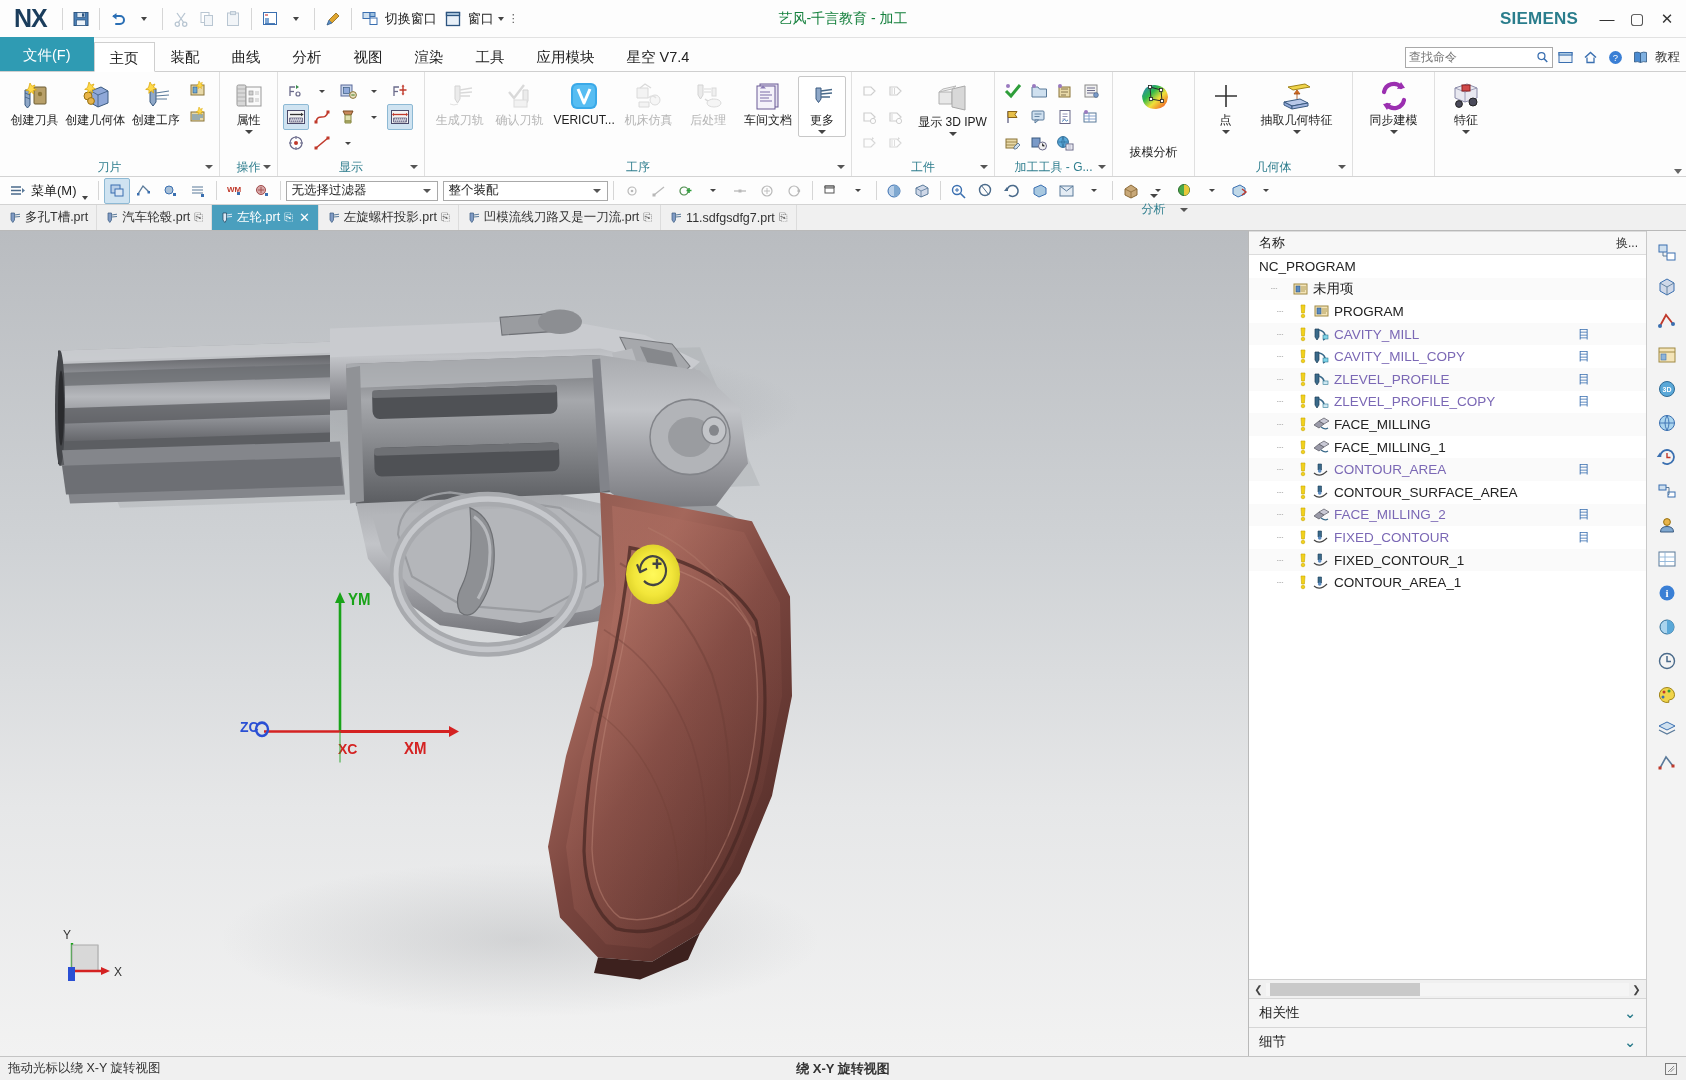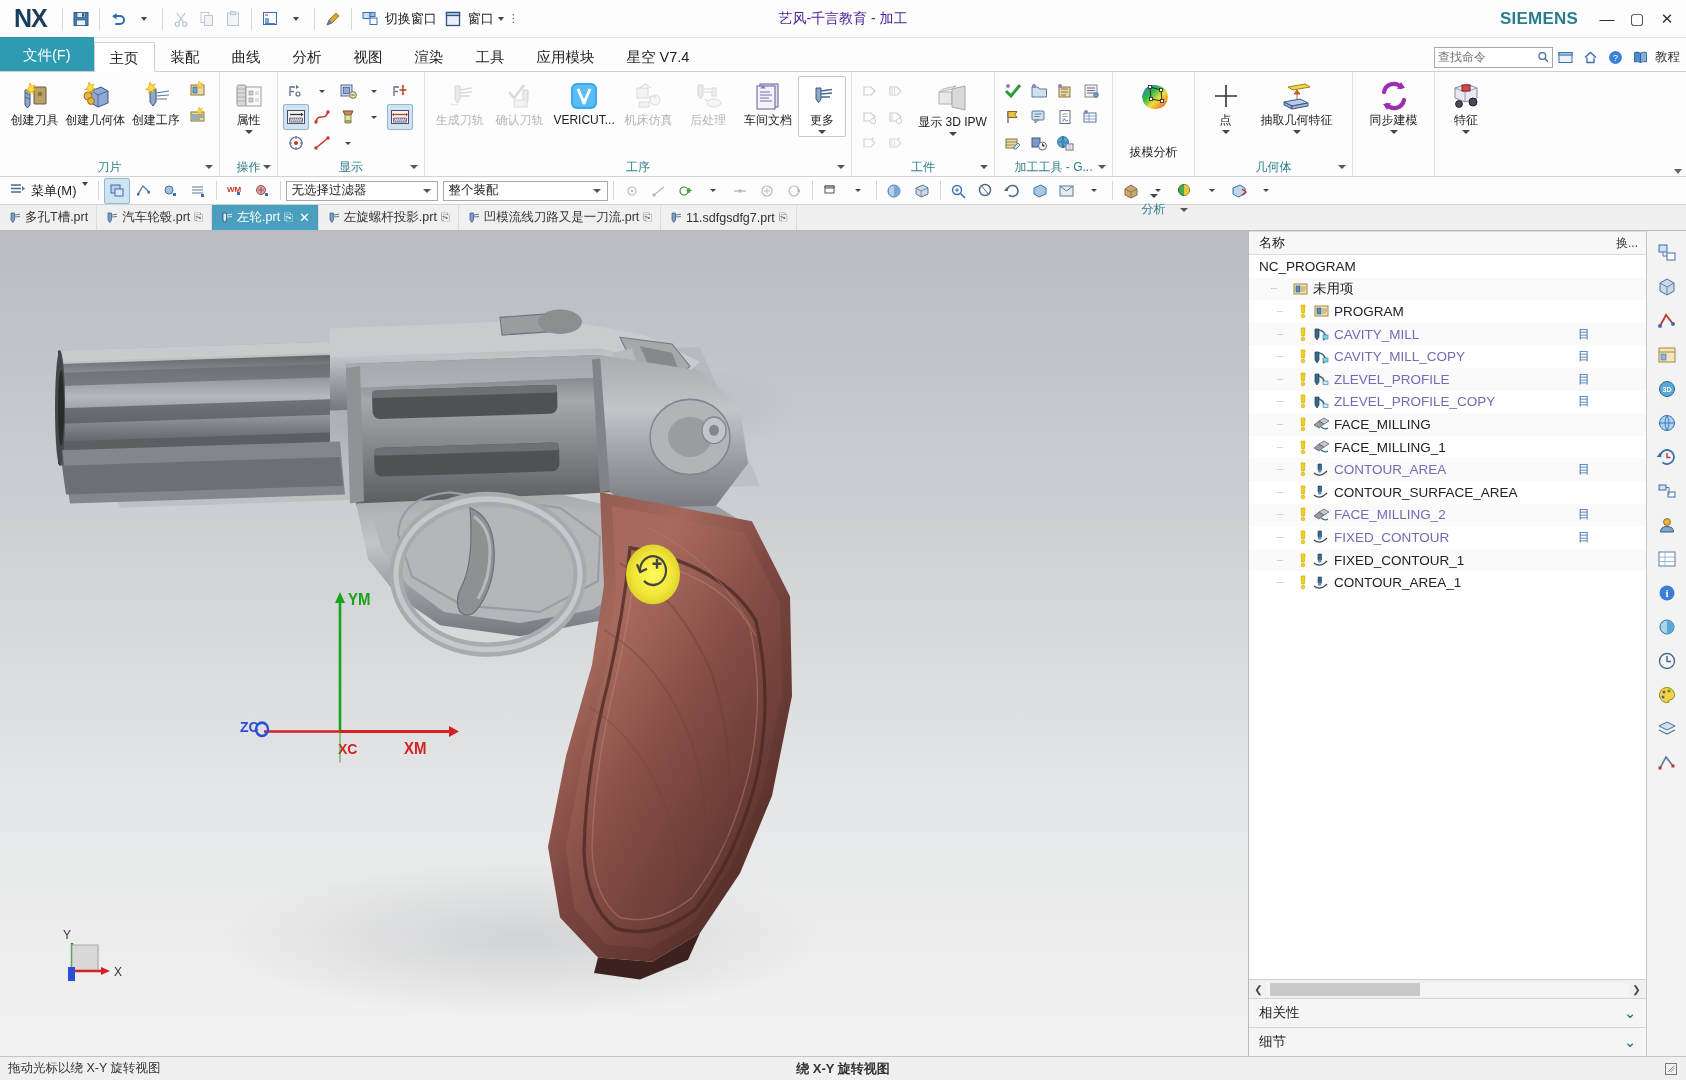--- a/index.html
+++ b/index.html
@@ -17,36 +17,36 @@
   .nx-logo { font-size:25px; font-weight:bold; color:#1b3d5c; letter-spacing:-1px;
      padding:0 10px 0 10px; font-family:"Liberation Sans",sans-serif; }
   .qsep { width:1px; height:22px; background:#d6d6d6; margin:0 5px; }
   .qbtn { width:26px; height:26px; display:flex; align-items:center; justify-content:center;
      border-radius:2px; cursor:default; }
   .qbtn svg { display:block; }
   .caret { width:0;height:0;border-left:3.5px solid transparent;border-right:3.5px solid transparent;
      border-top:4px solid #444; margin-left:1px;}
   .qlabel { font-size:13px; color:#222; margin:0 3px 0 2px; }
   .qgroup { display:flex; align-items:center; }
-  .title-center { position:absolute; left:0; right:0; text-align:center; font-size:14px; color:#4c1d95;
+  .title-center { position:absolute; left:0; right:0; text-align:center; font-size:14px; color:#15803d;
      pointer-events:none; }
   .siemens { color:#2a7d8c; font-size:17px; font-weight:bold; font-family:"Liberation Sans",sans-serif;
      margin-left:auto; letter-spacing:.2px; }
   .wbtns { display:flex; align-items:center; margin-left:14px; }
   .wbtn { width:30px;height:26px; display:flex;align-items:center;justify-content:center; font-size:15px; color:#333;}
 
   
   .tabbar { height:34px; background:#fdfdfd; display:flex; align-items:flex-end; position:relative;
     border-bottom:1px solid #cfcfcf; flex:0 0 34px; }
   .tab { padding:0 15px; height:30px; line-height:30px; font-size:14.5px; color:#222; cursor:default;
      border:1px solid transparent; border-bottom:none; }
   .tab.file { background:#2f9bb3; color:#fff; height:34px; line-height:34px; padding:0 22px; font-size:14.5px;text-align:right;}
   .tab.active { background:#fff; border-color:#cfcfcf; border-bottom:1px solid #fff; position:relative; top:1px; z-index:2;}
   .searchwrap { margin-left:auto; display:flex; align-items:center; padding-right:6px; padding-bottom:3px;}
-  .searchbox { width:119px; height:21px; border:1px solid #a9a9a9; background:#fff; display:flex;
+  .searchbox { width:148px; height:21px; border:1px solid #a9a9a9; background:#fff; display:flex;
      align-items:center; padding:0 3px; }
   .searchbox input { border:none; outline:none; width:100%; font-size:12px; color:#555;
      font-family:"Liberation Sans",sans-serif; background:transparent;}
   .tb-ico { width:25px; height:22px; display:flex; align-items:center; justify-content:center; }
   .help-label{ font-size:12.5px; color:#333; margin-left:2px; }
 
   
   .ribbon { height:105px; background:#fdfdfd; display:flex; align-items:stretch;
      border-bottom:1px solid #d3d3d3; flex:0 0 105px; position:relative; }
   .rgroup { display:flex; flex-direction:column; border-right:1px solid #e0e0e0; position:relative; }
@@ -69,21 +69,21 @@
   .sbtn.sel{ background:#cfe3f1; border-color:#8db9d4;}
   .minic{ width:0;height:0;border-left:3px solid transparent;border-right:3px solid transparent;
      border-top:3.5px solid #444;}
   .ribbon-collapse{ position:absolute; right:4px; bottom:2px; width:0;height:0;
      border-left:4px solid transparent;border-right:4px solid transparent;border-top:5px solid #666;}
 
   
   .selbar{ height:28px; background:#fdfdfd; border-bottom:1px solid #d3d3d3; display:flex;
      align-items:center; padding:0 4px; gap:1px; flex:0 0 28px;}
   .selbar .sep{ width:1px;height:19px;background:#d6d6d6; margin:0 4px;}
-  .menu-btn{ display:flex; align-items:flex-start; gap:4px; padding:2px 5px; font-size:13px;}
+  .menu-btn{ display:flex; align-items:flex-end; gap:4px; padding:2px 5px; font-size:13px;}
   .dd{ height:20px; border:1px solid #a9a9a9; background:#fff; display:flex; align-items:center;
      padding:0 2px 0 5px; font-size:12.5px; color:#222;}
   .dd .ddc{ margin-left:auto; width:0;height:0;border-left:4px solid transparent;
      border-right:4px solid transparent;border-top:4px solid #555; margin-right:4px;}
 
   
   .filetabs{ height:26px; background:#f0f0f0; display:flex; align-items:stretch;
      border-bottom:1px solid #b9b9b9; flex:0 0 26px; }
   .ftab{ display:flex; align-items:center; gap:4px; padding:0 8px; font-size:12.5px; color:#333;
      border-right:1px solid #dcdcdc; cursor:default; white-space:nowrap;}

